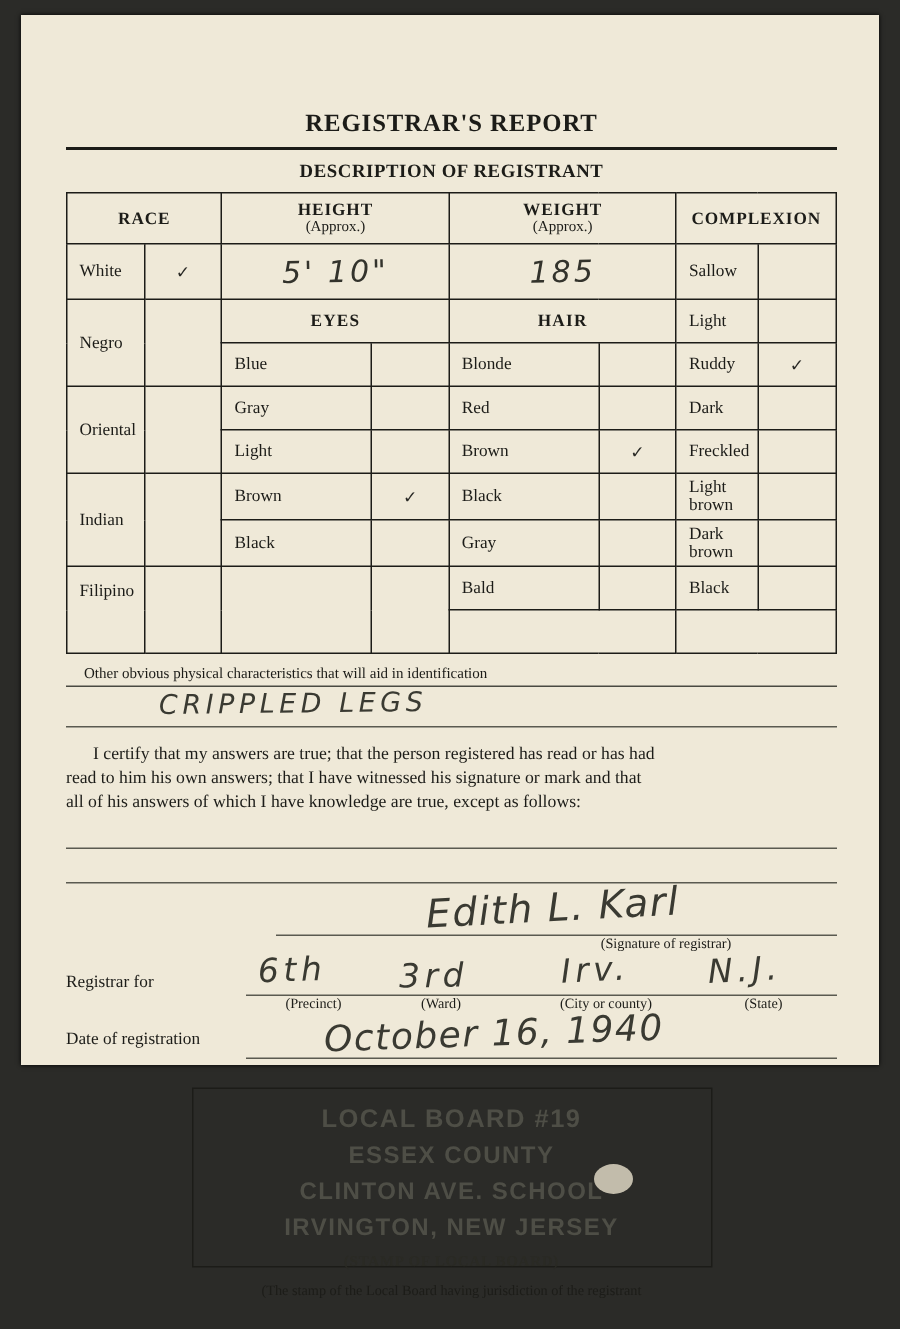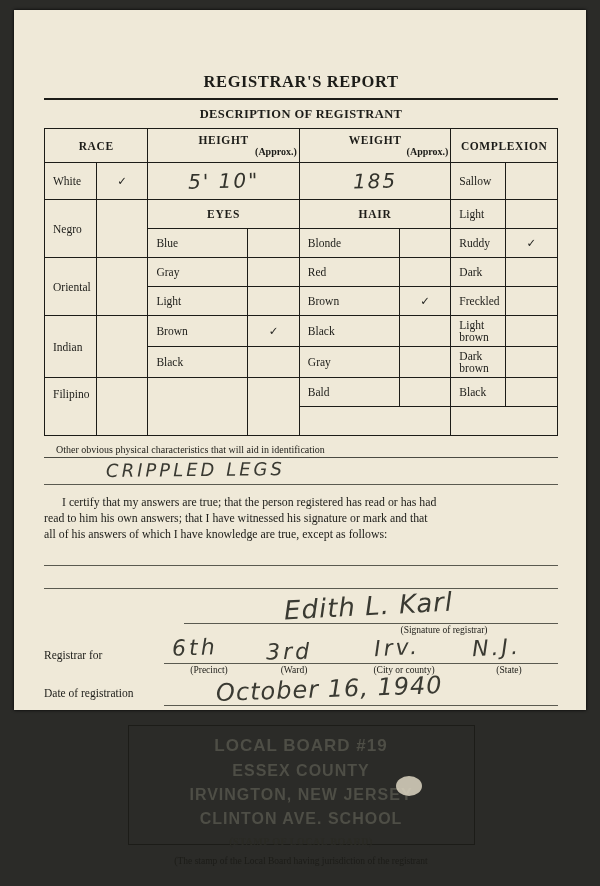--- a/index.html
+++ b/index.html
@@ -71,24 +71,23 @@
   }
   .hdr {
     text-align: center;
     font-weight: bold;
     font-size: 12.5px;
     letter-spacing: 0.6px;
     padding: 5px 2px !important;
   }
   .hdr small {
     display: block;
-    font-weight: bold;
+    font-weight: normal;
     font-size: 10px;
     letter-spacing: 0;
-    text-align: right;
   }
   .subhdr {
     text-align: center;
     font-weight: bold;
     font-size: 12px;
     letter-spacing: 0.8px;
   }
   .cat {
     font-size: 12px;
     padding-left: 8px !important;
@@ -389,22 +388,22 @@
       <div class="regrow" style="height:30px;">
         <div class="reglabel" style="top:4px;">Date of registration</div>
         <div class="sigline" style="left:120px; top:22px;"></div>
         <span class="hw-block" style="left:172px; top:-8px; font-size:24px; letter-spacing:1px; transform:rotate(-2deg);">October 16, 1940</span>
       </div>
 
       <div class="stamp">
         <div class="smudge"></div>
         <div class="sl s1">LOCAL BOARD #19</div>
         <div class="sl s2">ESSEX COUNTY</div>
+        <div class="sl s3">CLINTON AVE. SCHOOL</div>
         <div class="sl s4">IRVINGTON, NEW JERSEY</div>
-        <div class="sl s3">CLINTON AVE. SCHOOL</div>
         <div class="s5">(STAMP OF LOCAL BOARD)</div>
       </div>
 
       <div class="footnote">
         <span>(The stamp of the Local Board having jurisdiction of the registrant</span>
         
       </div>
 
     </div>
   </div>

